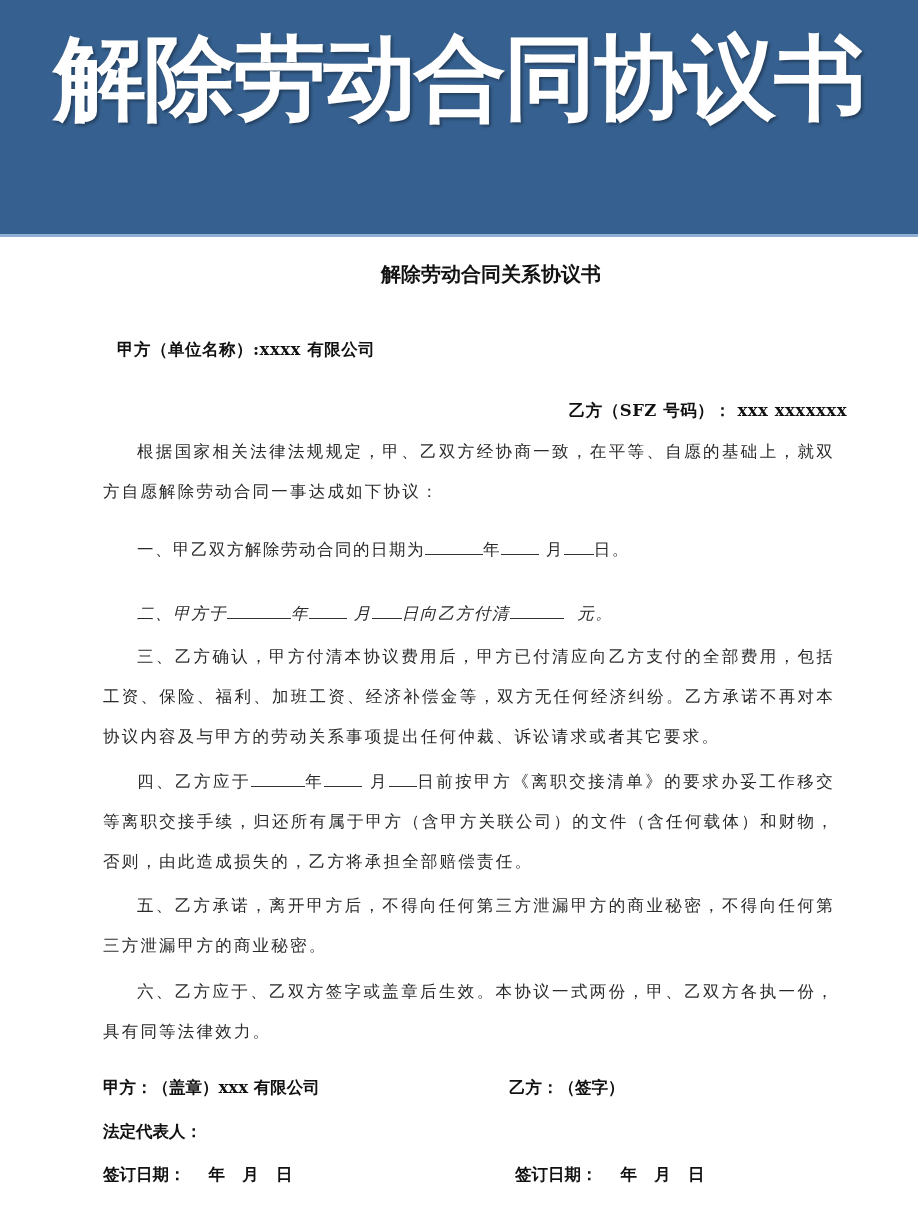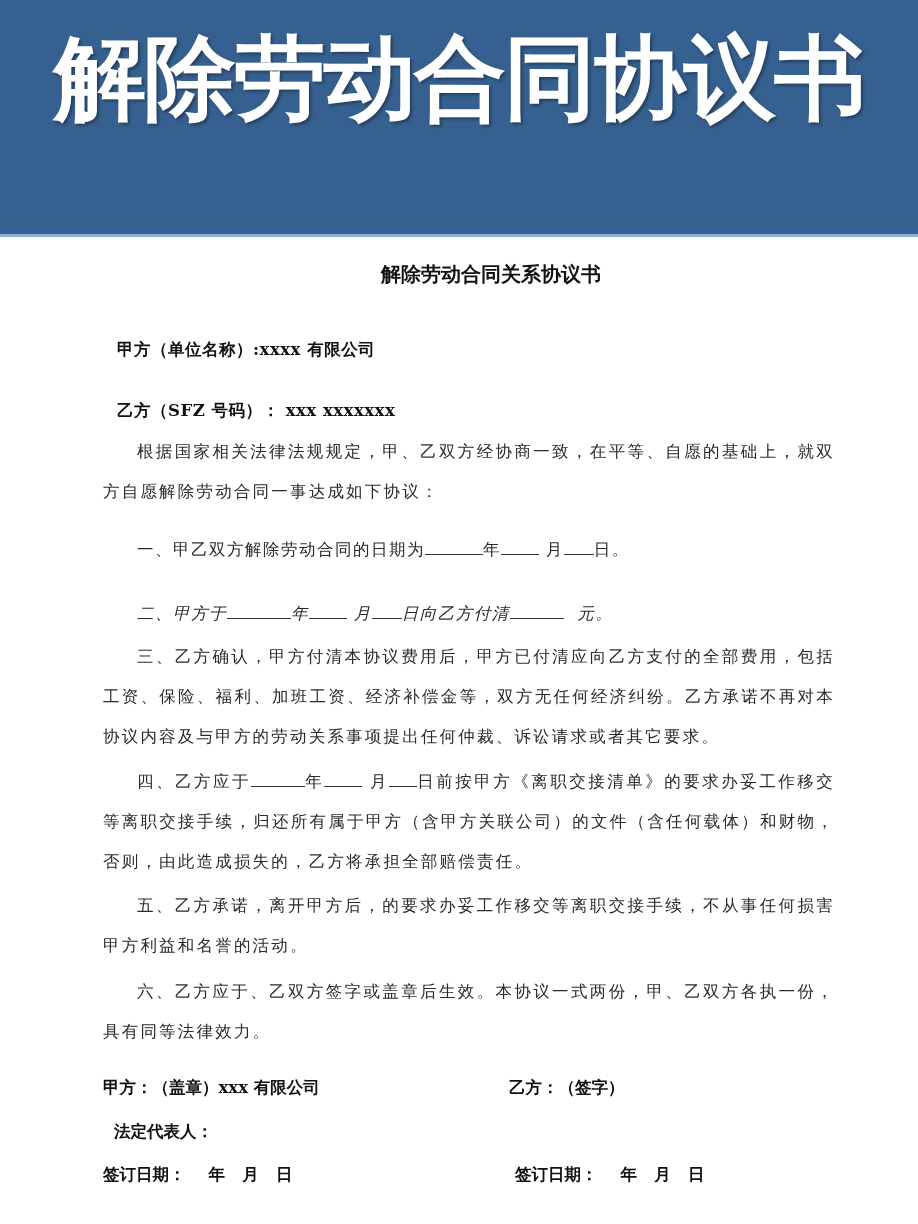--- a/index.html
+++ b/index.html
@@ -46,37 +46,37 @@
 </head>
 <body>
 
 <div class="banner">
   <div class="banner-title">解除劳动合同协议书</div>
 </div>
 
 <div class="doc-title">解除劳动合同关系协议书</div>
 
 <div class="line bold" style="top:330px;">甲方（单位名称）:xxxx 有限公司</div>
-<div class="line bold" style="top:391px;">乙方（SFZ 号码）： xxx  xxxxxxx</div>
+<div class="line bold" style="top:391px;text-align:right;">乙方（SFZ 号码）： xxx  xxxxxxx</div>
 
 <div class="para" style="top:432px;">根据国家相关法律法规规定，甲、乙双方经协商一致，在平等、自愿的基础上，就双方自愿解除劳动合同一事达成如下协议：</div>
 
 <div class="line" style="top:530px; left:137px;">
   <span>一、甲乙双方解除劳动合同的日期为</span><span class="blank" style="width:58px;"></span><span>年</span><span class="blank" style="width:38px;"></span>&nbsp;<span>月</span><span class="blank" style="width:30px;"></span><span>日。</span>
 </div>
 
 <div class="line" style="top:594px; left:137px;font-style:italic;">
   <span>二、甲方于</span><span class="blank" style="width:64px;"></span><span>年</span><span class="blank" style="width:38px;"></span>&nbsp;<span>月</span><span class="blank" style="width:30px;"></span><span>日向乙方付清</span><span class="blank" style="width:54px;"></span>&nbsp;&nbsp;<span>元。</span>
 </div>
 
 <div class="para" style="top:637px;">三、乙方确认，甲方付清本协议费用后，甲方已付清应向乙方支付的全部费用，包括工资、保险、福利、加班工资、经济补偿金等，双方无任何经济纠纷。乙方承诺不再对本协议内容及与甲方的劳动关系事项提出任何仲裁、诉讼请求或者其它要求。</div>
 
 <div class="para" style="top:762px;"><span>四、乙方应于</span><span class="blank" style="width:54px;"></span><span>年</span><span class="blank" style="width:38px;"></span> <span>月</span><span class="blank" style="width:28px;"></span><span>日前按甲方《离职交接清单》的要求办妥工作移交等离职交接手续，归还所有属于甲方（含甲方关联公司）的文件（含任何载体）和财物，否则，由此造成损失的，乙方将承担全部赔偿责任。</span></div>
 
-<div class="para" style="top:886px;">五、乙方承诺，离开甲方后，的要求办妥工作移交等离职交接手续，不从事任何损害甲方利益和名誉的活动。</div>
+<div class="para" style="top:886px;">五、乙方承诺，离开甲方后，不得向任何第三方泄漏甲方的商业秘密，不得向任何第三方泄漏甲方的商业秘密。</div>
 
 <div class="para" style="top:972px;">六、乙方应于、乙双方签字或盖章后生效。本协议一式两份，甲、乙双方各执一份，具有同等法律效力。</div>
 
 <div class="sig" style="left:103px; top:1070px;">甲方：（盖章）xxx 有限公司</div>
 <div class="sig" style="left:509px; top:1070px;">乙方：（签字）</div>
-<div class="sig" style="left:103px; top:1114px;margin-left:11px;">法定代表人：</div>
+<div class="sig" style="left:103px; top:1114px;">法定代表人：</div>
 <div class="sig" style="left:103px; top:1157px; white-space:pre;">签订日期：    年   月   日</div>
 <div class="sig" style="left:515px; top:1157px; white-space:pre;">签订日期：    年   月   日</div>
 
 </body></html>

